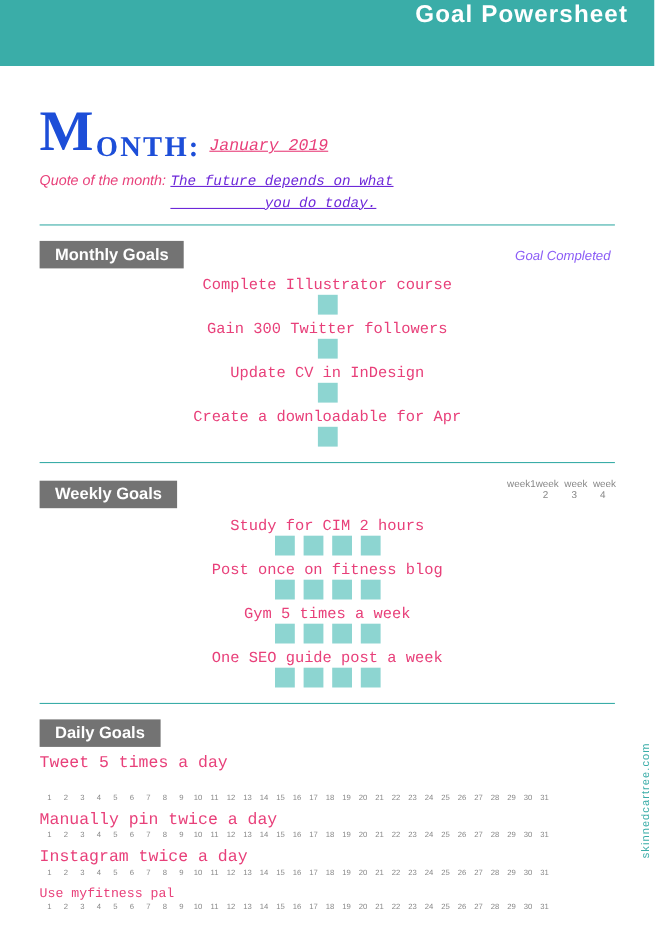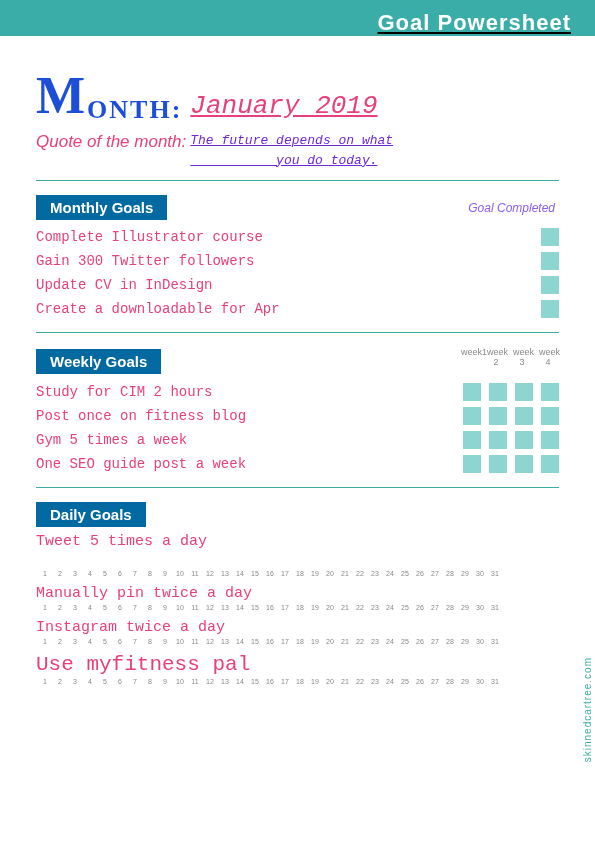--- a/index.html
+++ b/index.html
@@ -9,26 +9,25 @@
       min-height: 842px;
       background: #fff;
       font-family: Arial, sans-serif;
       position: relative;
       overflow: hidden;
     }
 
     
     .header {
       background: #3aada8;
-      height: 36px;
-      display: flex;
-      align-items: flex-end;
+      height: 60px;
+      display: flex;
+      align-items: flex-start;
       justify-content: flex-end;
       padding-right: 24px;
-      text-decoration: underline;
     }
 
     .header-title {
       color: #fff;
       font-size: 22px;
       font-weight: bold;
       letter-spacing: 1px;
     }
 
     
@@ -51,37 +50,37 @@
       font-family: Georgia, serif;
       letter-spacing: 2px;
       text-transform: uppercase;
     }
 
     .month-label span.big-m {
       font-size: 52px;
     }
 
     .month-value {
-      font-size: 26px;
+      font-size: 15px;
       color: #e8407a;
       text-decoration: underline;
       font-family: 'Courier New', monospace;
       margin-left: 8px;
       font-style: italic;
     }
 
     
     .quote-line {
       display: flex;
       align-items: flex-start;
       margin-bottom: 4px;
     }
 
     .quote-label {
-      font-size: 17px;
+      font-size: 13px;
       color: #e8407a;
       font-style: italic;
       white-space: nowrap;
       margin-right: 4px;
       padding-top: 1px;
     }
 
     .quote-value {
       font-size: 13px;
       color: #6d28d9;
@@ -100,21 +99,21 @@
 
     
     .section-header {
       display: flex;
       align-items: center;
       justify-content: space-between;
       margin-bottom: 6px;
     }
 
     .section-title-box {
-      background: #0369a1;
+      background: #737373;
       color: #fff;
       font-size: 15px;
       font-weight: bold;
       padding: 4px 14px;
       display: inline-block;
     }
 
     .goal-completed-label {
       font-size: 12px;
       color: #8b5cf6;
@@ -122,20 +121,21 @@
       padding-right: 4px;
       font-style: italic;
     }
 
     
     .goal-row {
       display: flex;
       align-items: center;
       margin-bottom: 2px;
       padding: 2px 0;
+      flex-direction: column;
     }
 
     .goal-text {
       font-size: 14px;
       color: #e8407a;
       font-family: 'Courier New', monospace;
       flex: 1;
     }
 
     .checkbox-area {
@@ -420,21 +420,21 @@
           <span class="day-num">26</span>
           <span class="day-num">27</span>
           <span class="day-num">28</span>
           <span class="day-num">29</span>
           <span class="day-num">30</span>
           <span class="day-num">31</span>
         </div>
     </div>
 
     <div style="margin-bottom: 8px;">
-      <div class="goal-text" style="font-size:21px; margin-bottom: 2px;">Use myfitness pal</div>
+      <div class="goal-text" style="font-size:12px; margin-bottom: 2px;">Use myfitness pal</div>
       <div class="daily-numbers" id="daily-nums-4">
           <span class="day-num">1</span>
           <span class="day-num">2</span>
           <span class="day-num">3</span>
           <span class="day-num">4</span>
           <span class="day-num">5</span>
           <span class="day-num">6</span>
           <span class="day-num">7</span>
           <span class="day-num">8</span>
           <span class="day-num">9</span>

